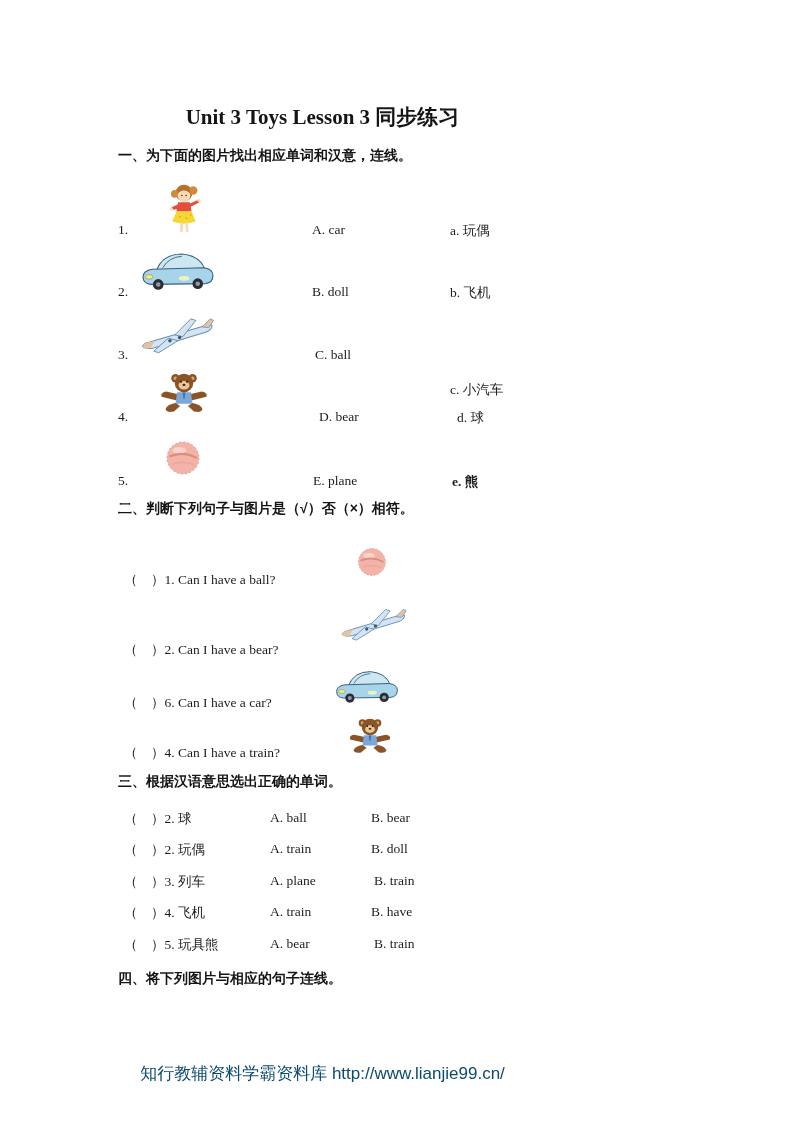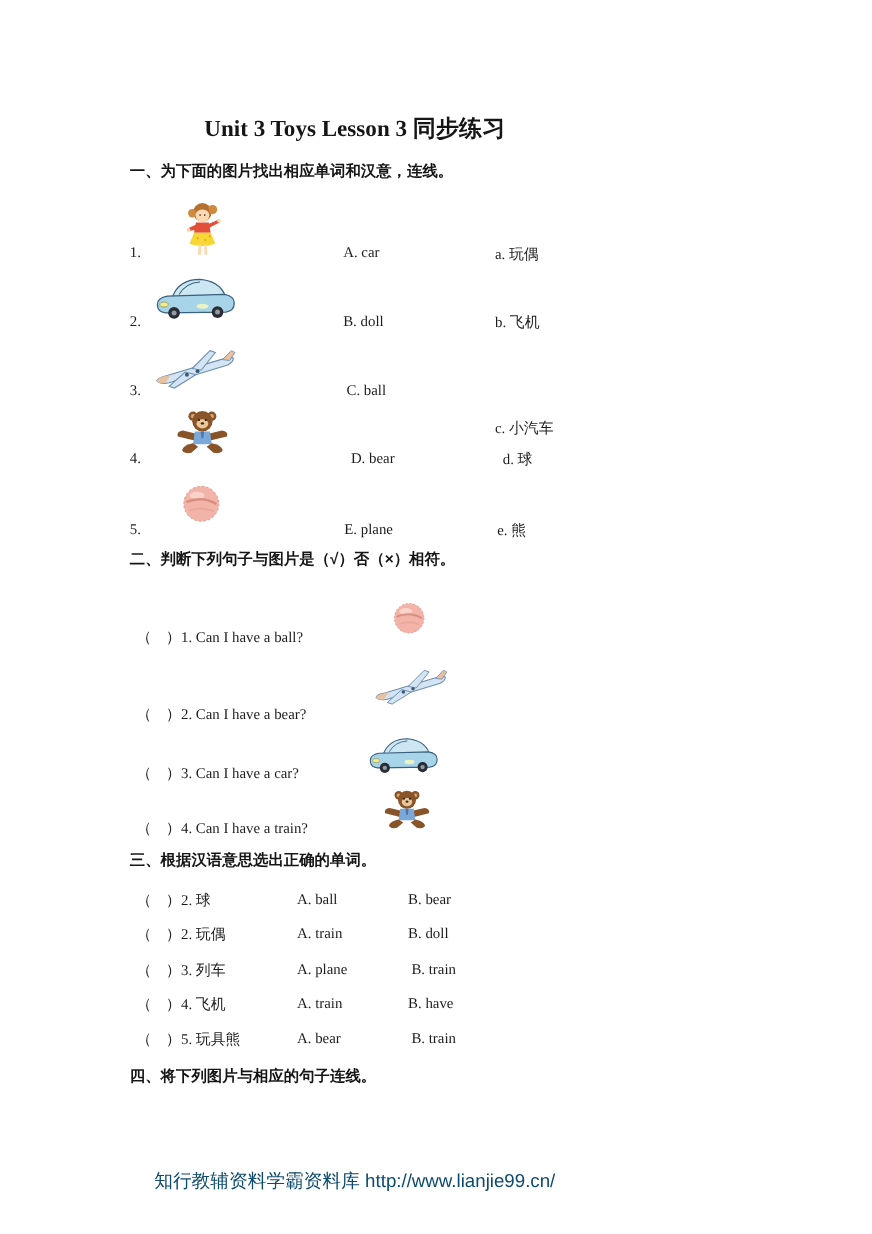--- a/index.html
+++ b/index.html
@@ -134,35 +134,35 @@
     </svg>
   <span class="t" style="left:118px; top:409px;">4.</span>
   <span class="t" style="left:319px; top:409px;">D. bear</span>
   <span class="t" style="left:457px; top:409px;">d. 球</span>
 
   <svg class="img" style="left:164px; top:439px; width:38px; height:38px;">
       <use href="#toy-ball"></use>
     </svg>
   <span class="t" style="left:118px; top:473px;">5.</span>
   <span class="t" style="left:313px; top:473px;">E. plane</span>
-  <span class="t" style="left:452px; top:473px;">e. 熊</span>
+  <span class="t" style="left:452px; top:473px;font-weight:bold;">e. 熊</span>
 
   <div class="heading" style="left:118px; top:500px;text-align:center;">二、判断下列句子与图片是（√）否（×）相符。</div>
 
   <span class="t" style="left:124px; top:571px;">（　）1. Can I have a ball?</span>
   <svg class="img" style="left:352px; top:546px; width:40px; height:32px;">
       <use href="#toy-ball"></use>
     </svg>
 
   <span class="t" style="left:124px; top:641px;">（　）2. Can I have a bear?</span>
   <svg class="img" style="left:333px; top:605px; width:82px; height:38px;">
       <use href="#toy-plane"></use>
     </svg>
 
-  <span class="t" style="left:124px; top:694px;">（　）3. Can I have a car?</span>
+  <span class="t" style="left:124px; top:694px;">（　）6. Can I have a car?</span>
   <svg class="img" style="left:334px; top:665px; width:66px; height:41px;">
       <use href="#toy-car"></use>
     </svg>
 
   <span class="t" style="left:124px; top:744px;">（　）4. Can I have a train?</span>
   <svg class="img" style="left:346px; top:715px; width:48px; height:42px;">
       <use href="#toy-bear"></use>
     </svg>
 
   <div class="heading" style="left:118px; top:773px;">三、根据汉语意思选出正确的单词。</div>

